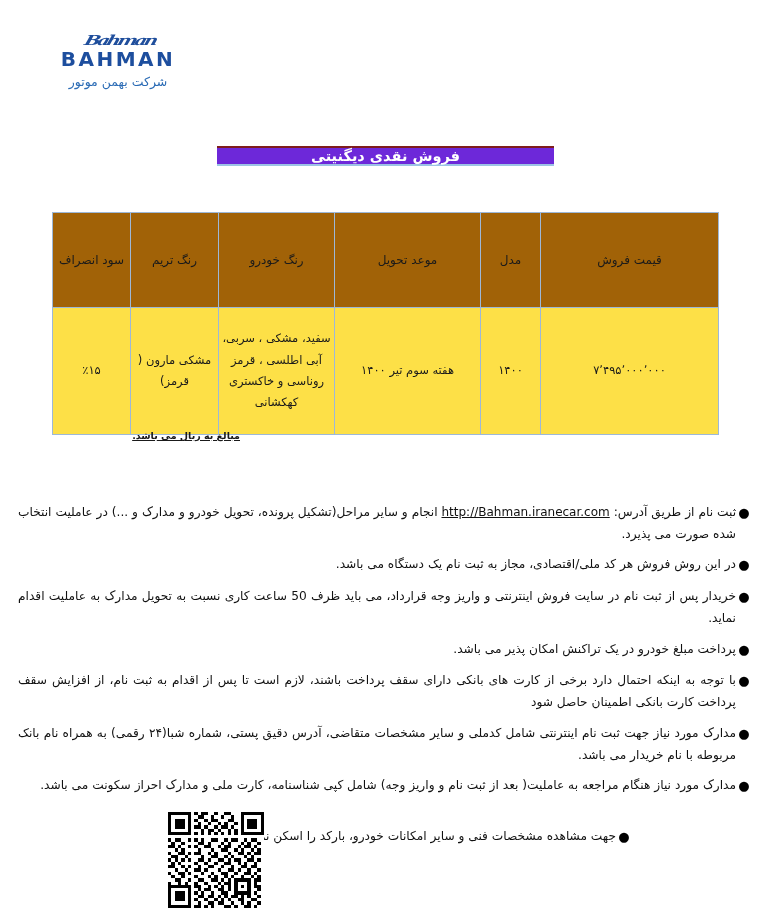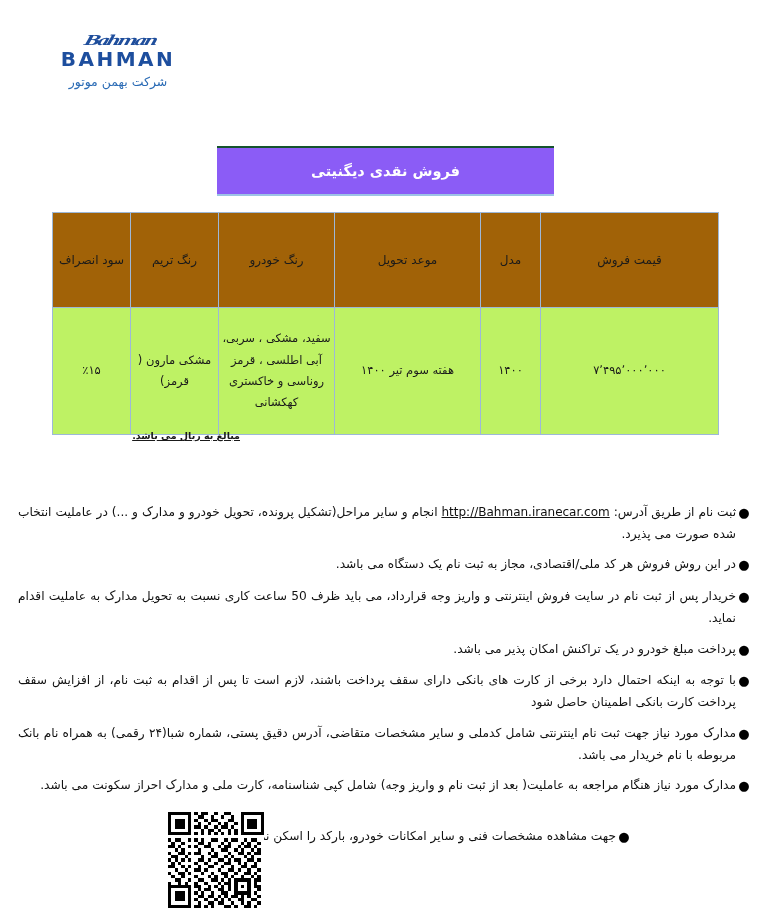--- a/index.html
+++ b/index.html
@@ -55,23 +55,23 @@
     letter-spacing: -0.2px;
     white-space: nowrap;
   }
 
   
   .title-banner {
     position: absolute;
     top: 146px;
     left: 217px;
     width: 337px;
-    height: 50px;
-    background: #8b5cf6;
-    border-top: 2px solid #14532d;
+    height: 20px;
+    background: #6d28d9;
+    border-top: 2px solid #7f1d1d;
     border-bottom: 2px solid #9cc3e5;
     box-sizing: border-box;
     display: flex;
     align-items: center;
     justify-content: center;
   }
   .title-banner-text {
     color: #ffffff;
     font-size: 14.5px;
     font-weight: 700;
@@ -97,21 +97,21 @@
     color: #1a1a1a;
     padding: 4px 3px;
   }
   .price-table thead th {
     background: #a16207;
     height: 86px;
     font-weight: 400;
     font-size: 12px;
   }
   .price-table tbody td {
-    background: #bef264;
+    background: #fde047;
     height: 118px;
     line-height: 1.85;
   }
   .cell-price {
     font-size: 12px;
     letter-spacing: 0.3px;
   }
   .cell-colors {
     font-size: 10.5px;
     line-height: 1.95;

